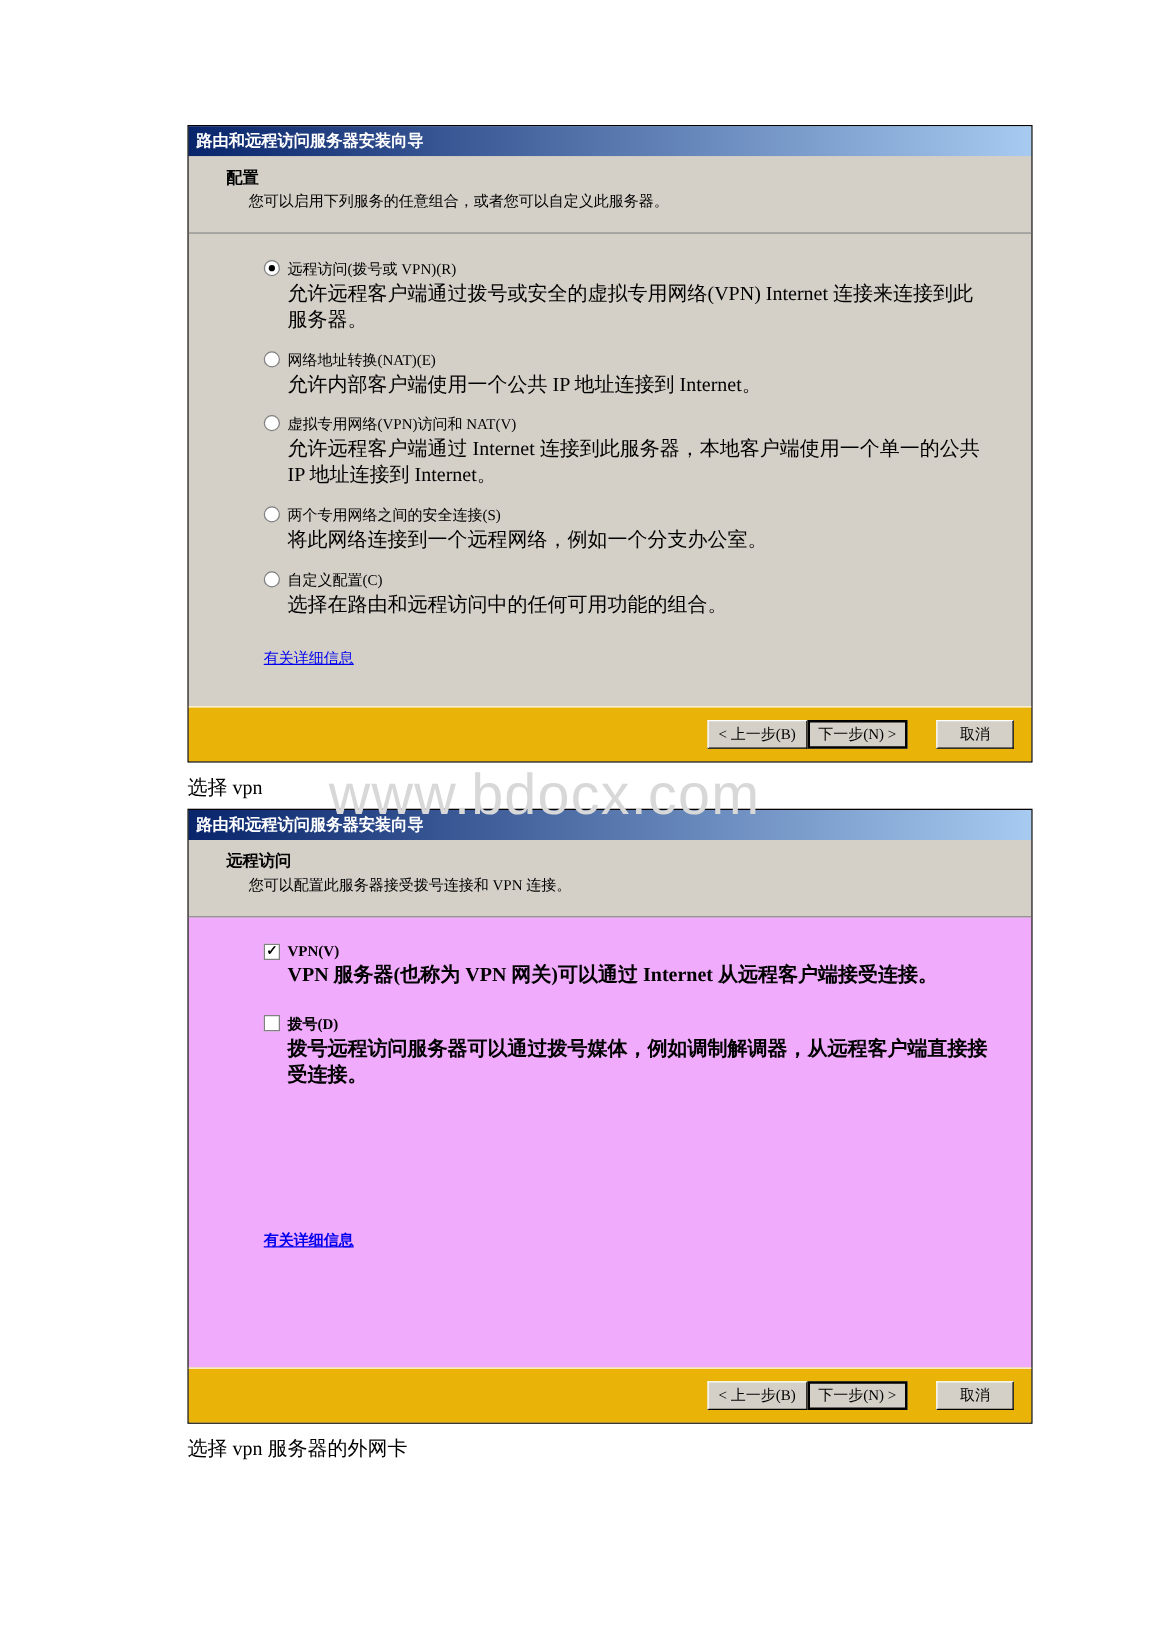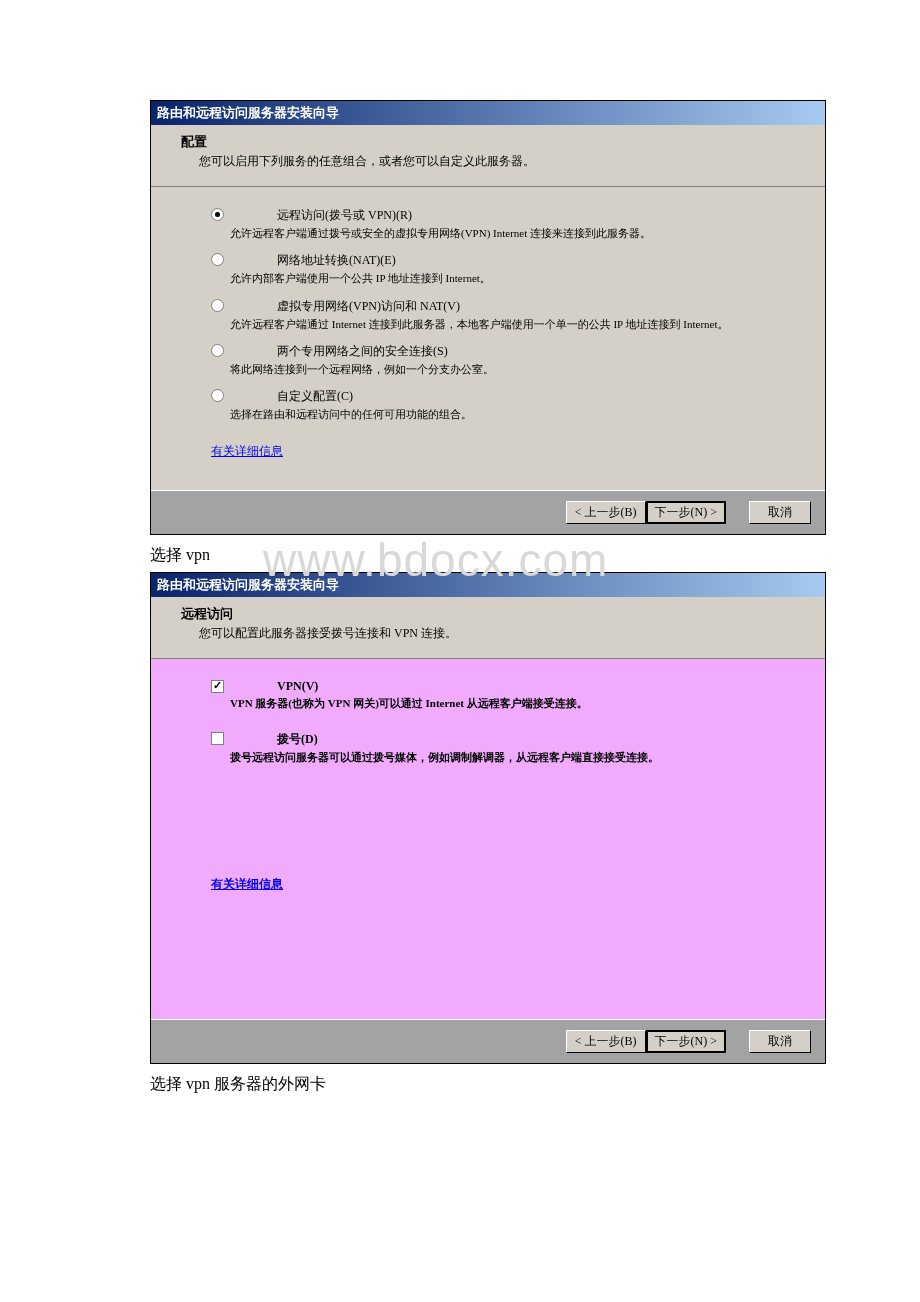--- a/index.html
+++ b/index.html
@@ -49,21 +49,20 @@
   .content-area-2 {
     background: #f0abfc;
     padding: 20px 25px 30px 60px;
     min-height: 360px;
     font-weight: bold;
   }
   .radio-row, .check-row {
     display: flex;
     align-items: flex-start;
     margin-bottom: 2px;
-    gap: 47px;
   }
   .radio-icon, .check-icon {
     width: 13px;
     height: 13px;
     flex-shrink: 0;
     margin-right: 6px;
     margin-top: 1px;
   }
   .radio-icon {
     border: 1px solid #808080;
@@ -92,33 +91,33 @@
     font-size: 11px;
     font-weight: bold;
     top: -2px;
     left: 1px;
   }
   .option-label {
     font-size: 12px;
   }
   .option-desc {
     margin-left: 19px;
-    font-size: 11px;
+    font-size: 16px;
     margin-bottom: 12px;
     line-height: 1.3;
   }
   .link {
     color: #0000ee;
     text-decoration: underline;
     cursor: pointer;
     margin-top: 10px;
     display: inline-block;
   }
   .button-bar {
-    background: #a3a3a3;
+    background: #eab308;
     border-top: 1px solid #fff;
     padding: 10px 14px;
     text-align: right;
   }
   .btn {
     display: inline-block;
     background: #d4d0c8;
     border: 1px solid #000;
     border-top-color: #fff;
     border-left-color: #fff;

